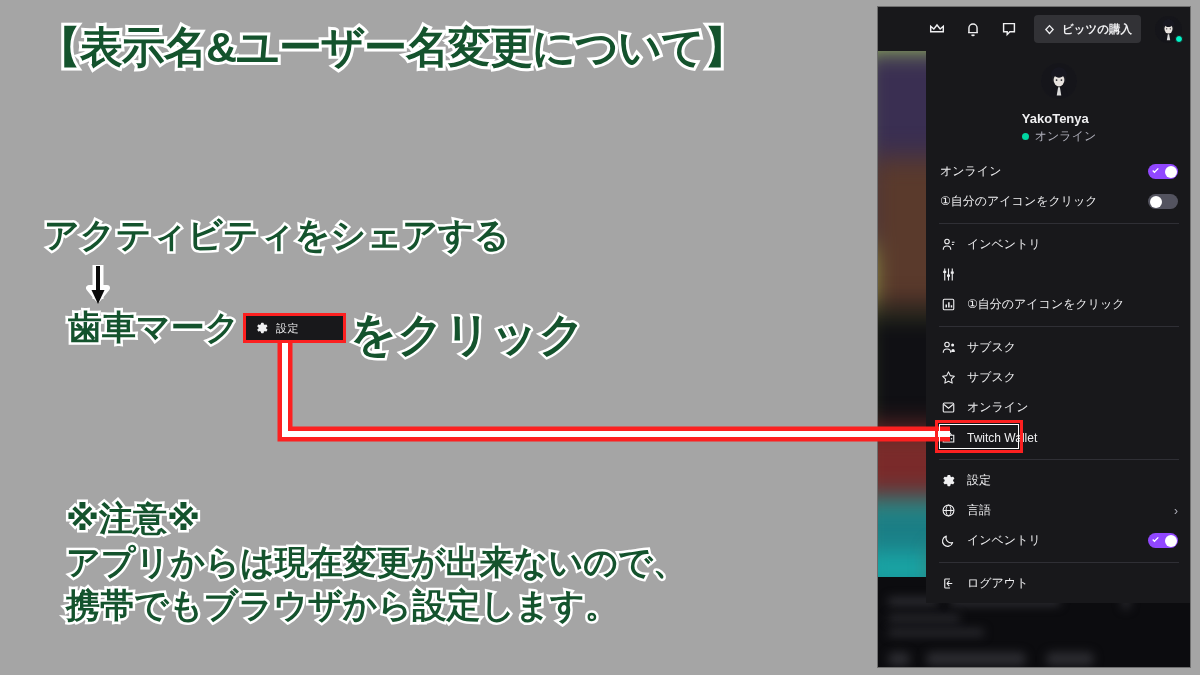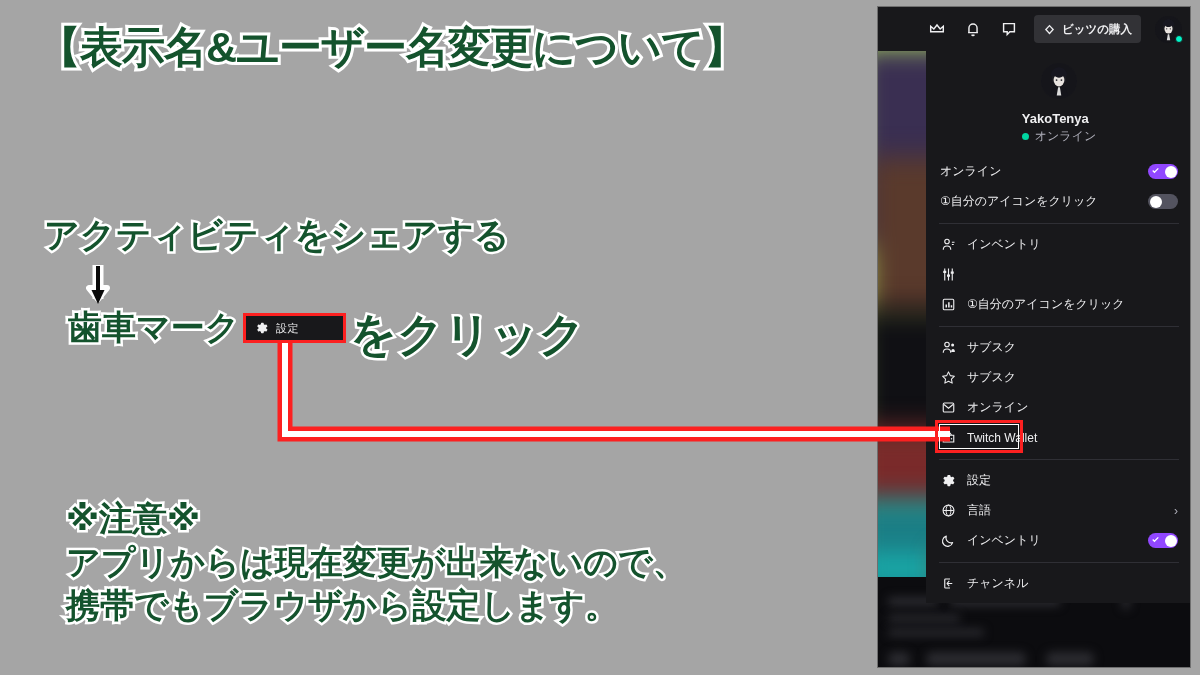--- a/index.html
+++ b/index.html
@@ -446,20 +446,20 @@
 
     <div class="sep"></div>
 
     <div class="row">
       <span class="ico">
         <svg width="15" height="15" viewBox="0 0 20 20">
             <path d="M12 4H6a1 1 0 00-1 1v10a1 1 0 001 1h6" fill="none" stroke="#efeff1" stroke-width="1.5"></path>
             <path d="M15 10H8.5M11 6.5L8 10l3 3.5" fill="none" stroke="#efeff1" stroke-width="1.5" stroke-linejoin="round"></path>
           </svg>
       </span>
-      <span class="txt">チャンネル</span>
+      <span class="txt">ログアウト</span>
     </div>
 
   </div>
 </div>
 
 <div class="hl-ring"></div>
 <div class="hl-inner"></div>
 
 </body></html>

